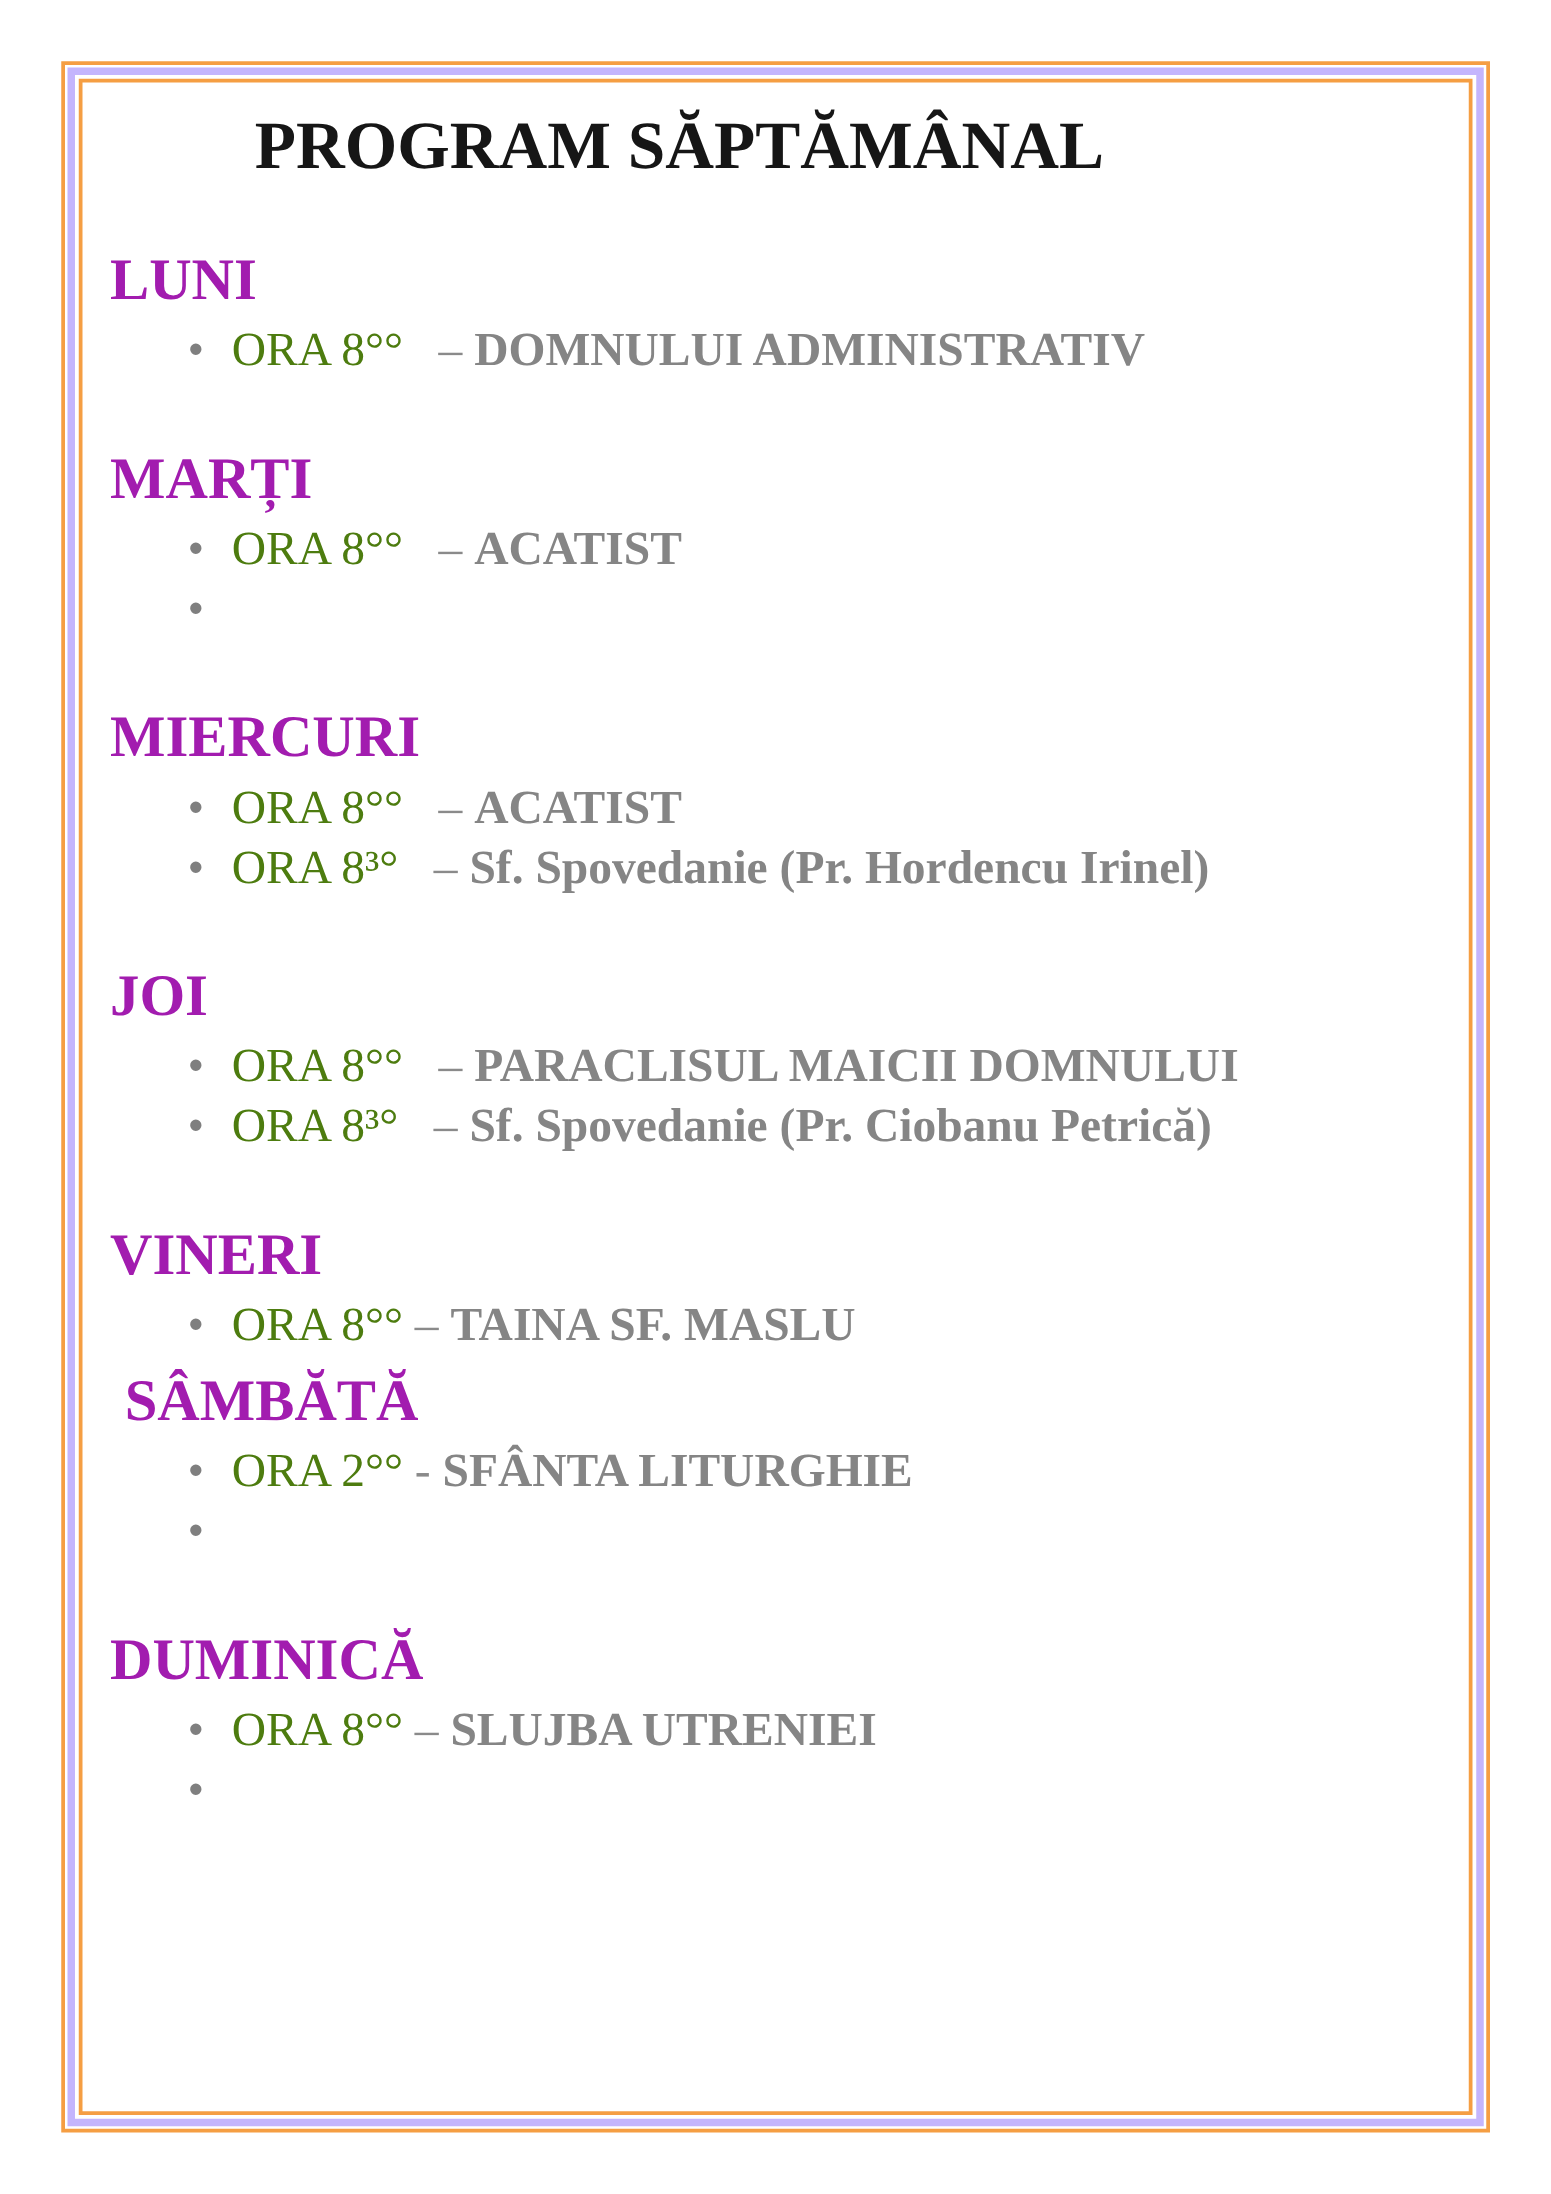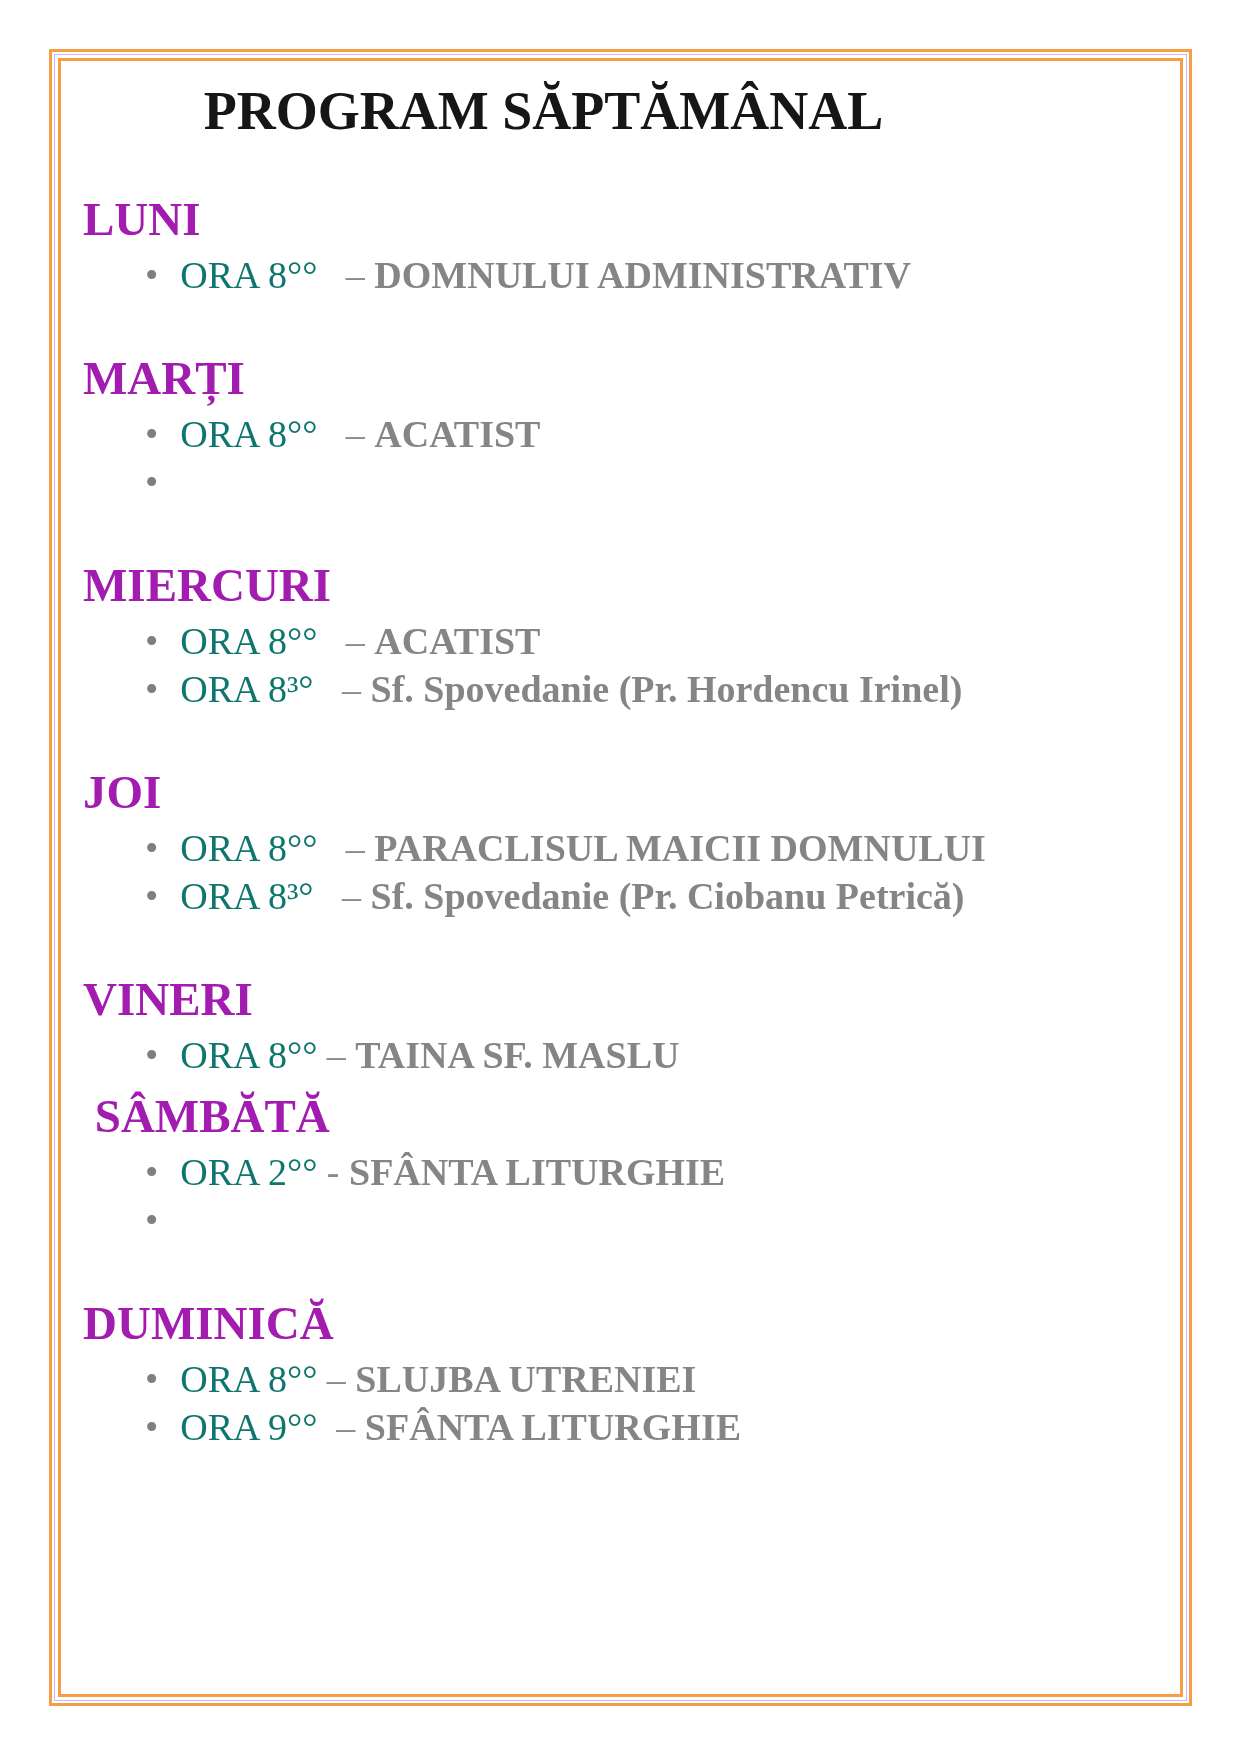--- a/index.html
+++ b/index.html
@@ -10,21 +10,21 @@
     position: relative;
     overflow: hidden;
   }
   
   .frame-outer {
     position: absolute; inset: 49px;
     border: 3px solid #F59E43;
   }
   .frame-mid {
     position: absolute; inset: 2px;
-    border: 1px solid #c4b5fd;
+    border: 6px solid #c4b5fd;
   }
   .frame-inner {
     position: absolute; inset: 3px;
     border: 3px solid #F59E43;
   }
   .content {
     position: absolute; inset: 0;
     padding: 19px 26px 0 22px;
   }
   .title {
@@ -46,21 +46,21 @@
     line-height: 48px; font-size: 38px;
     color: #8A8A8A;
     display: flex; align-items: baseline;
   }
   .bullet {
     color: #7F7F7F;
     margin-right: 22px;
     font-size: 38px;
   }
   .entry-text { white-space: pre-wrap; }
-  .time { font-weight: normal; color: #0f766e; text-align: center; }
+  .time { font-weight: normal; color: #4d7c0f; text-align: center; }
   .sep { font-weight: normal; color: #8A8A8A; }
   .activity { font-weight: bold; color: #858585; }
 </style>
 </head>
 <body>
 
 <div class="frame-outer">
   <div class="frame-mid">
     <div class="frame-inner">
       <div class="content">
@@ -143,21 +143,20 @@
 
         <section class="day">
           <h2 class="day-name">DUMINICĂ</h2>
           <ul class="entries">
             <li class="entry">
               <span class="bullet">•</span>
               <span class="entry-text"><span class="time">ORA 8°°</span><span class="sep"> – </span><span class="activity">SLUJBA UTRENIEI</span></span>
             </li>
             <li class="entry">
               <span class="bullet">•</span>
-              <span class="entry-text"><span class="time">ORA 9°°</span><span class="sep">  – </span><span class="activity">SFÂNTA LITURGHIE</span></span>
             </li>
           </ul>
         </section>
 
       </div>
     </div>
   </div>
 </div>
 
 </body></html>

